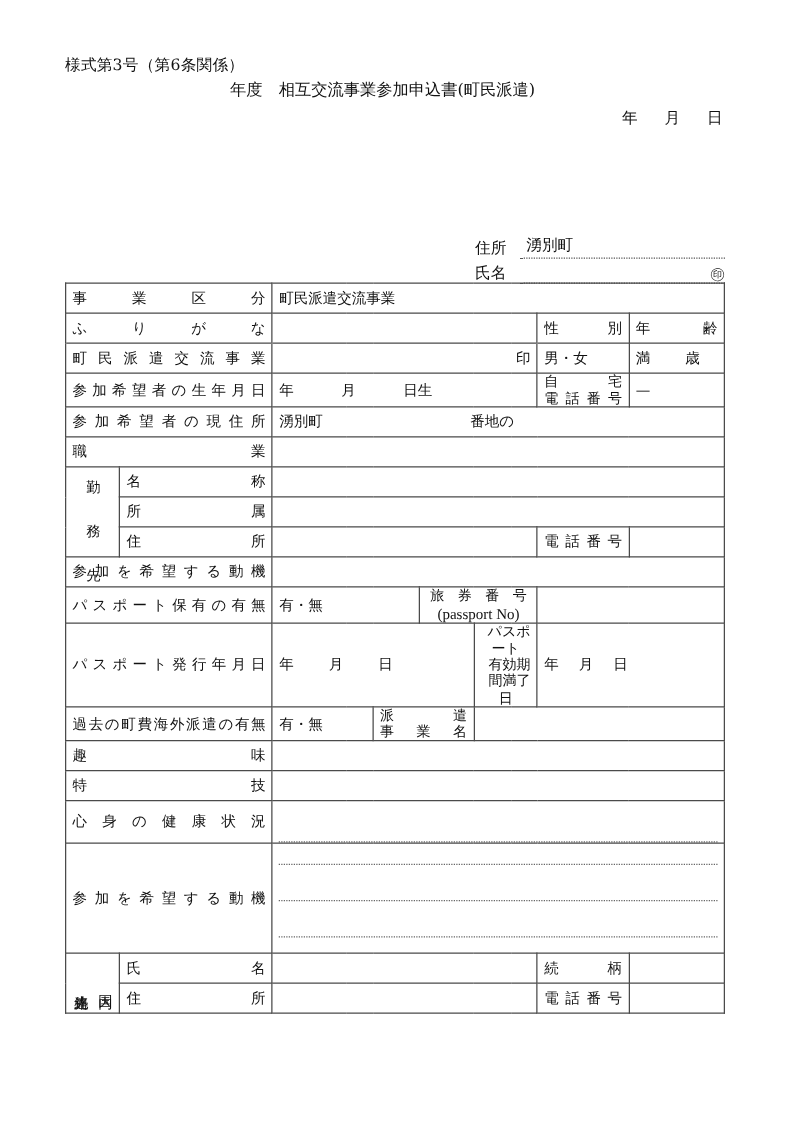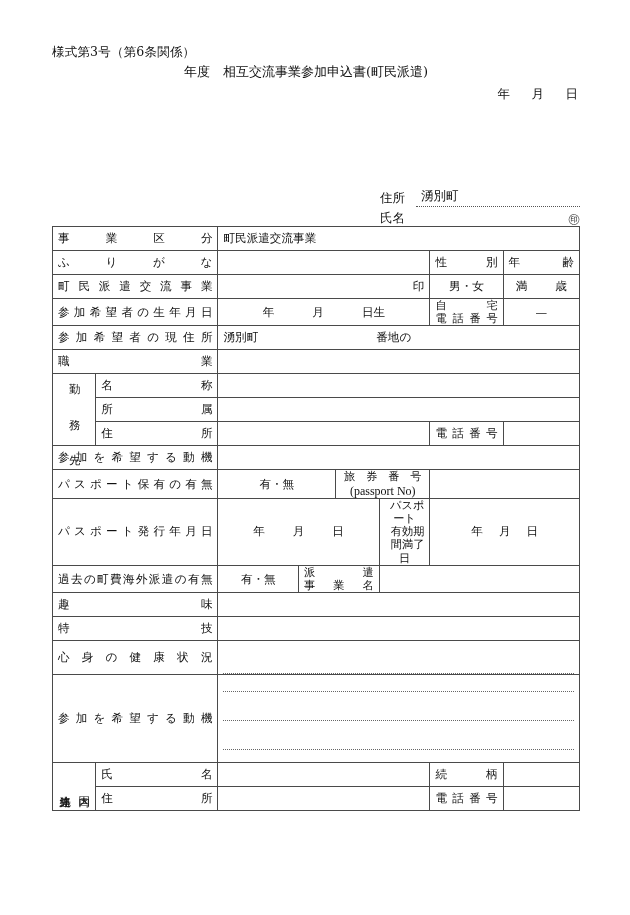--- a/index.html
+++ b/index.html
@@ -76,21 +76,21 @@
     vertical-align: middle;
   }
   
   .lbl {
     text-align: justify;
     text-align-last: justify;
     white-space: nowrap;
     padding: 0 7px;
   }
   .lbl-left { text-align: left; text-align-last: left; }
-  .ctr { text-align: center; }
+  .ctr { text-align: left; }
   .right { text-align: right; }
   .dash-bottom { border-bottom: 1px dashed #777 !important; }
   .nowrap { white-space: nowrap; }
 
   .two-line { line-height: 1.18; font-size: 11.2px; }
   .two-line .t1, .two-line .t2 {
     display: block; text-align: justify; text-align-last: justify;
   }
   .two-line.c .t1, .two-line.c .t2 { text-align: right; text-align-last: center; }
   .sub-en { font-size: 12px; font-family: "Liberation Serif", serif; }

